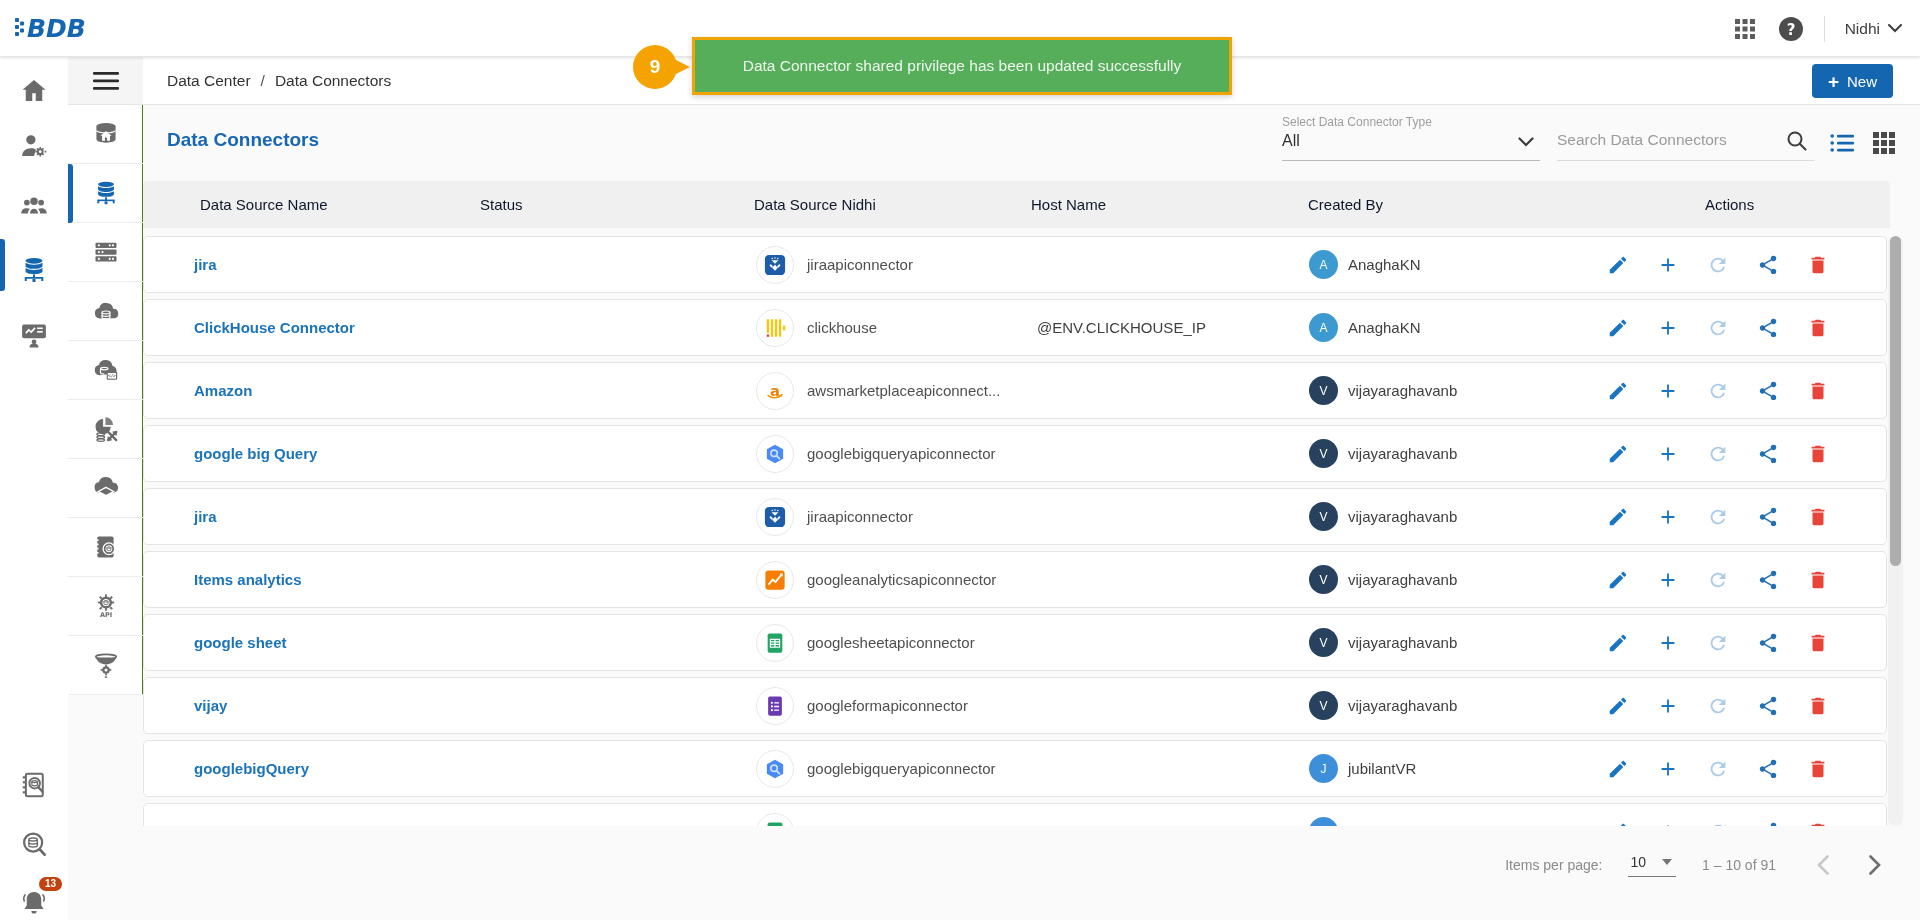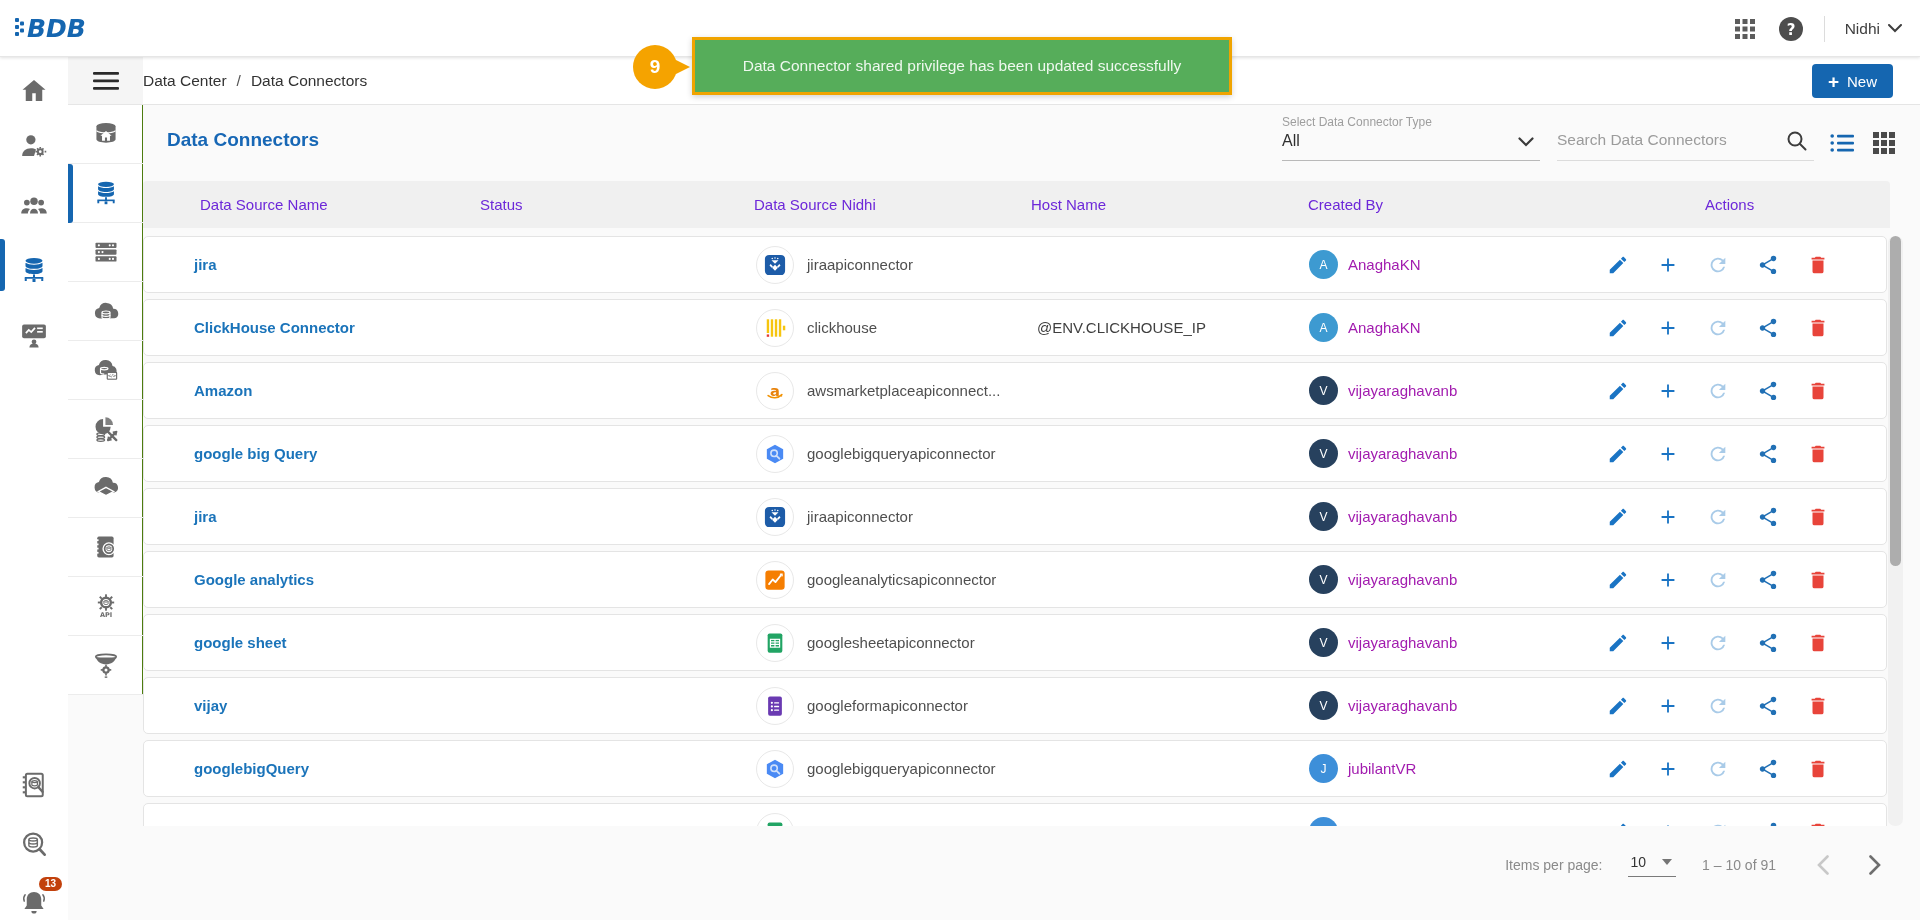--- a/index.html
+++ b/index.html
@@ -41,21 +41,21 @@
     display:flex; align-items:center; justify-content:center; cursor:pointer; }
   .is-item { position:relative; width:75px; height:59px; border-bottom:1px solid #ececec;
     display:flex; align-items:center; justify-content:center; color:#6b6b6b; cursor:pointer; }
   .is-item .icon svg { width:28px; height:28px; display:block; }
   .is-item.active { color:#1566b0; }
   .is-item .active-bar { top:0; height:59px; }
 
   
   .content-header { position:absolute; left:143px; top:57px; width:1777px; height:48px; background:#fff;
     border-bottom:1px solid #e5e5e5; z-index:28; display:flex; align-items:center; }
-  .breadcrumb { font-size:15.5px; color:#333; display:flex; gap:10px; }
+  .breadcrumb { margin-left:24px; font-size:15.5px; color:#333; display:flex; gap:10px; }
   .crumb-sep { color:#555; }
   .new-button { position:absolute; right:27px; top:7px; height:34px; padding:0 16px; border:none; border-radius:4px;
     background:#1566b0; color:#fff; font-size:15px; font-family:"Liberation Sans",sans-serif;
     display:flex; align-items:center; gap:8px; cursor:pointer; }
   .new-plus { font-size:19px; line-height:1; font-weight:bold; }
 
   
   .toast { position:absolute; left:692px; top:37px; width:540px; height:58px; background:#56ad5a;
     border:3px solid #f0a400; z-index:60; display:flex; align-items:center; justify-content:center;
     box-shadow:0 2px 6px rgba(0,0,0,.18); }
@@ -82,37 +82,37 @@
   .search-input::placeholder { color:#9b9b9b; }
   .search-icon-wrap { position:absolute; right:6px; top:7px; }
   .view-icon { position:absolute; top:25px; width:26px; height:26px; display:flex; align-items:center;
     justify-content:center; cursor:pointer; }
   .view-list { left:1686px; color:#1566b0; }
   .view-grid { left:1728px; color:#4a4a4a; }
 
   
   .table-header { position:absolute; left:0; top:76px; width:1747px; height:47px; background:#f0f0f0;
     border-radius:4px 4px 0 0; display:grid; grid-template-columns:337px 274px 277px 277px 297px 1fr;
-    align-items:center; color:#6d28d9; font-size:15px; }
+    align-items:center; color:#0f172a; font-size:15px; }
   .th-name { padding-left:57px; }
   .th-actions { padding-left:100px; }
   .rows-viewport { position:absolute; left:0; top:131px; width:1747px; height:590px; overflow:hidden; }
   .row { width:1744px; height:57px; background:#fff; border:1px solid #e4e4e4; border-radius:5px;
     margin-bottom:6px; display:grid; grid-template-columns:337px 274px 277px 277px 297px 1fr; align-items:center; }
   .cell-name { padding-left:50px; font-size:15px; font-weight:bold; color:#1b74ba; cursor:pointer; }
   .cell-type { display:flex; align-items:center; gap:13px; padding-left:1px; }
   .type-badge { width:38px; height:38px; border-radius:50%; border:1px solid #e8e8e8; background:#fff;
     display:flex; align-items:center; justify-content:center; }
   .type-badge svg { width:22px; height:22px; display:block; }
   .type-text { font-size:15px; color:#4f4f4f; }
   .cell-host { padding-left:5px; font-size:15px; color:#3f3f3f; }
   .cell-created { display:flex; align-items:center; gap:10px; }
   .avatar { width:29px; height:29px; border-radius:50%; color:#fff; font-size:12px;
     display:flex; align-items:center; justify-content:center; flex:0 0 29px; }
-  .created-name { font-size:15px; color:#a21caf; }
+  .created-name { font-size:15px; color:#404040; }
   .cell-actions { display:flex; align-items:center; gap:26px; }
   .act { width:24px; height:24px; cursor:pointer; display:flex; align-items:center; justify-content:center; }
   .act svg { width:22px; height:22px; }
   .act-edit, .act-add { color:#1a74c4; }
   .act-refresh { color:#a9cbe8; }
   .act-share { color:#2170b5; }
   .act-delete { color:#e8443a; }
 
   .v-scrollbar { position:absolute; left:1745px; top:131px; width:15px; height:590px; background:#f1f1f1; border-radius:7px; }
   .v-thumb { position:absolute; left:2px; top:0; width:11px; height:330px; background:#adadad; border-radius:6px; cursor:pointer; }
@@ -763,21 +763,21 @@
               </svg>
             </span>
             <span class="act act-delete">
               <svg viewBox="0 0 24 24" fill="currentColor">
                 <path d="M6 19a2 2 0 0 0 2 2h8a2 2 0 0 0 2-2V7H6v12zM19 4h-3.5l-1-1h-5l-1 1H5v2h14V4z"></path>
               </svg>
             </span>
           </div>
         </div>
         <div class="row">
-          <div class="cell-name">Google analytics</div>
+          <div class="cell-name">Items analytics</div>
           <div class="cell-status"></div>
           <div class="cell-type">
             <span class="type-badge">
               <svg viewBox="0 0 24 24">
                 <rect x="1.5" y="1.5" width="21" height="21" rx="3.5" fill="#f57e02"></rect>
                 <path d="M5.5 16.5l4-5 3 2.8 5.5-7" fill="none" stroke="#fff" stroke-width="2" stroke-linecap="round" stroke-linejoin="round"></path>
                 <path d="M18 5.8l1.6 0 .1 1.7" fill="none" stroke="#fff" stroke-width="1.6" stroke-linecap="round"></path>
               </svg>
             </span>
             <span class="type-text">googleanalyticsapiconnector</span>

